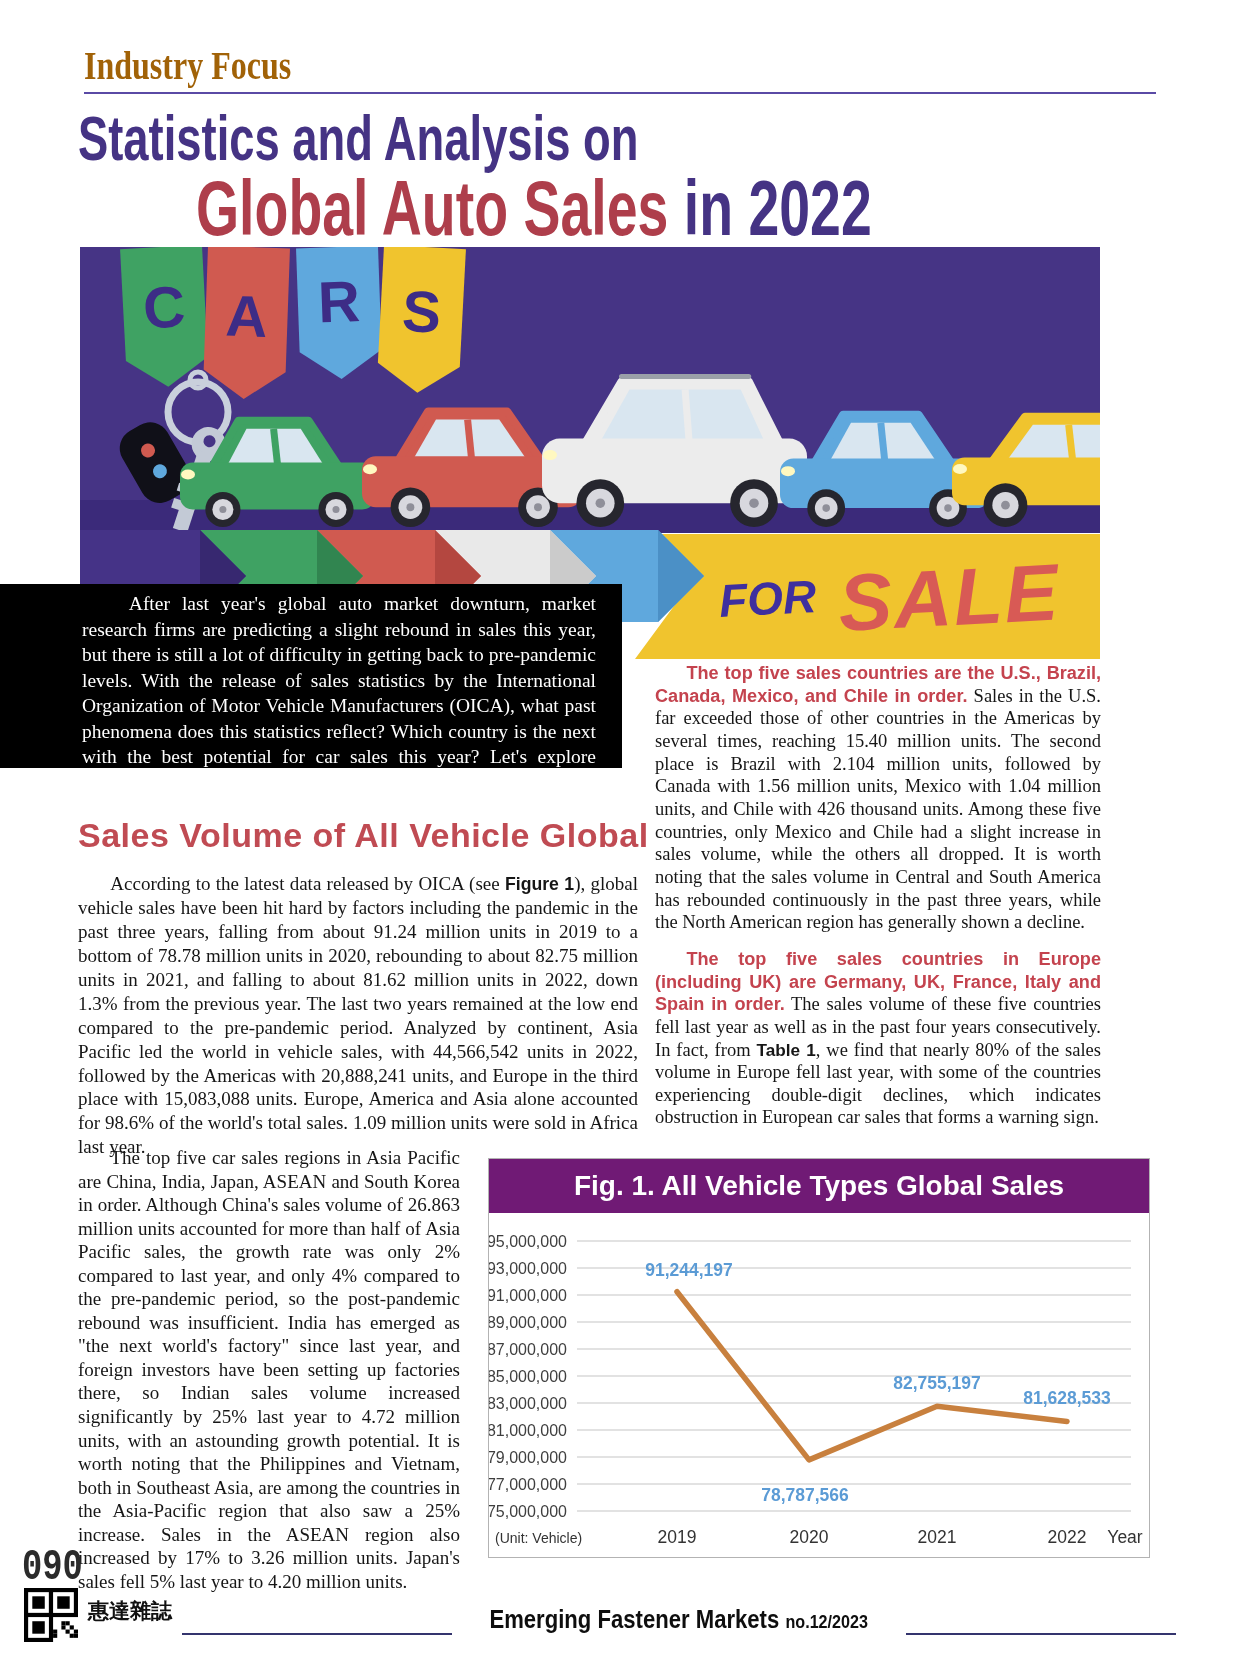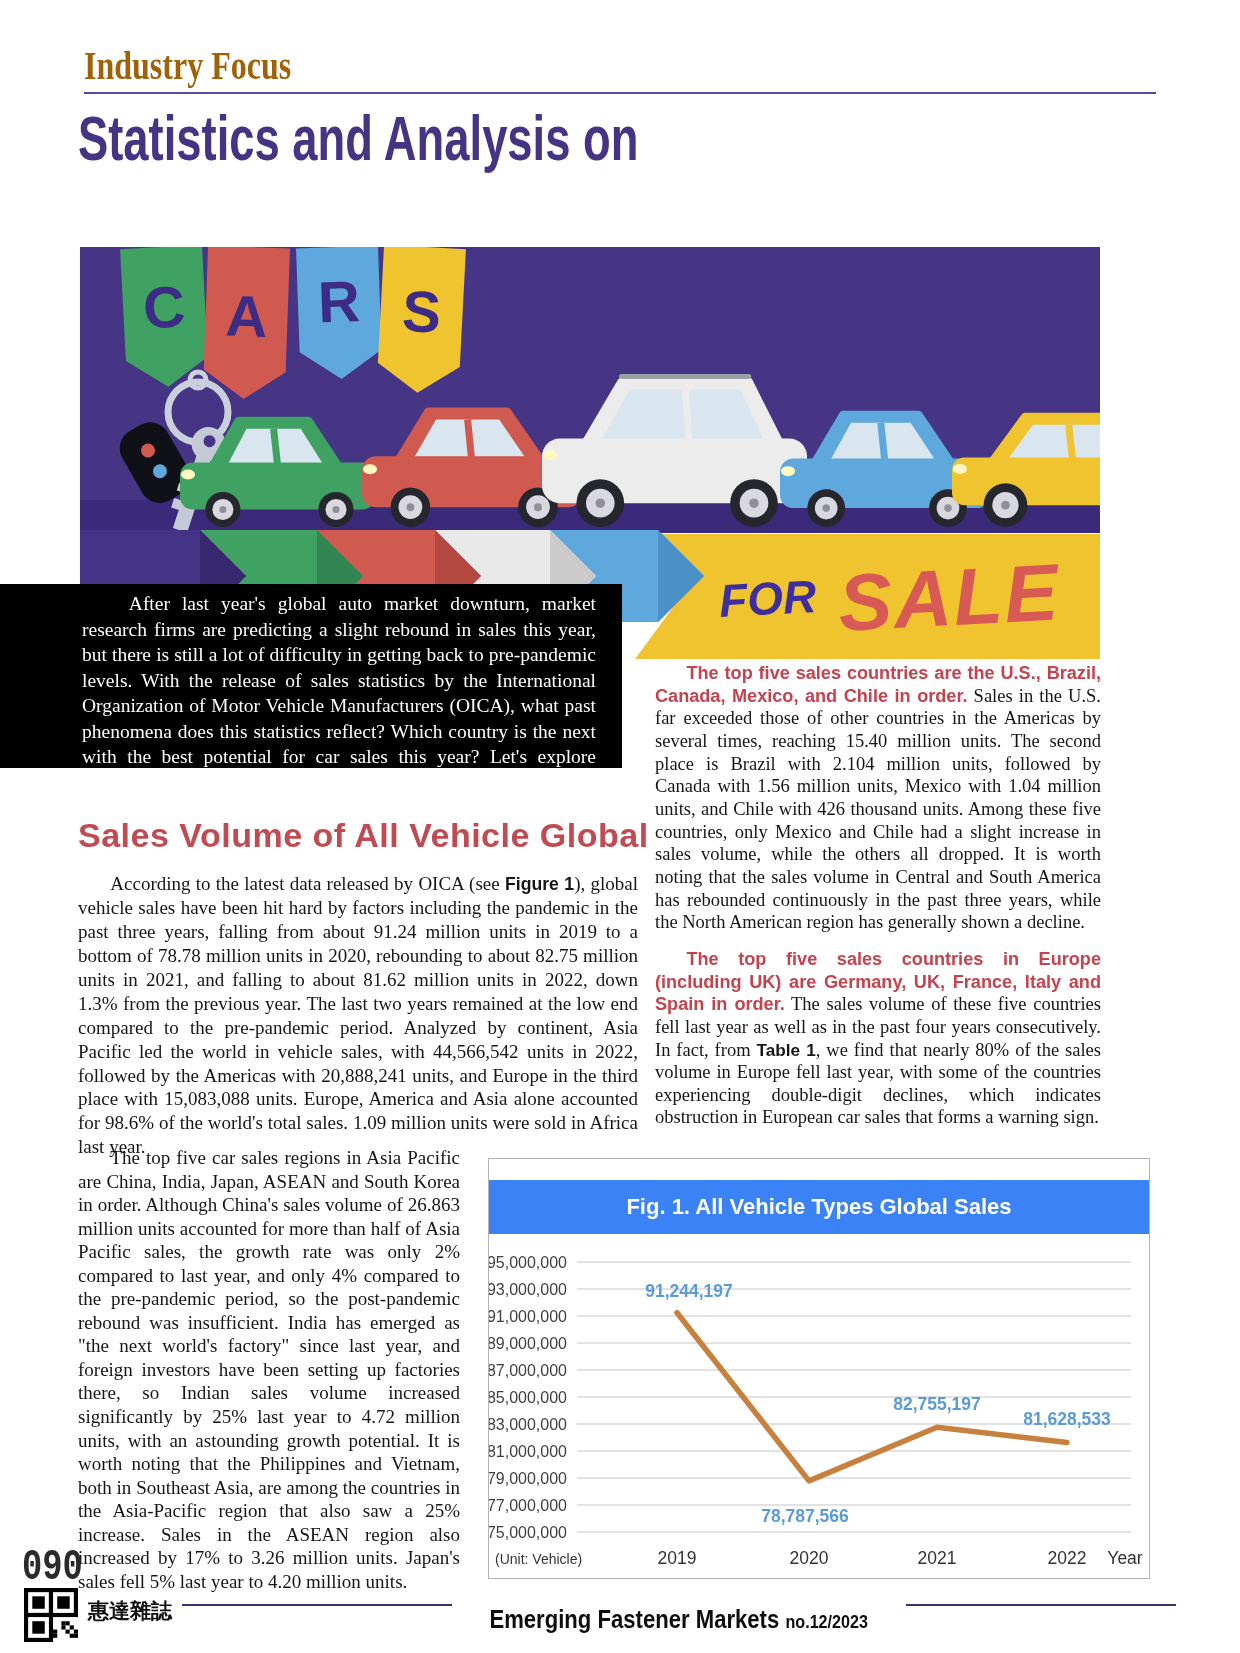--- a/index.html
+++ b/index.html
@@ -45,50 +45,53 @@
   .colB{left:78px;top:1146px;width:382px;}
   .colB .body-p{line-height:1.24;}
   .colC{left:655px;top:662px;width:446px;}
   .colC .body-p{font-size:18.5px;line-height:1.225;margin-bottom:14px;}
   .seg-b{font-family:"Liberation Sans",sans-serif;font-weight:700;font-size:.93em;}
   .seg-r{font-family:"Liberation Sans",sans-serif;font-weight:700;color:#c4434e;font-size:.98em;}
 
   
   .chart{left:488px;top:1158px;width:662px;background:#fff;border:1px solid #b3b3b3;
          box-sizing:border-box;}
-  .chart-header{height:54px;background:#3b82f6;color:#fff;text-align:center;line-height:54px;
-                font-family:"Liberation Sans",sans-serif;font-weight:800;font-size:22px;margin-top:21px;}
+  .chart-header{height:54px;background:#701a75;color:#fff;text-align:center;line-height:54px;
+                font-family:"Liberation Sans",sans-serif;font-weight:800;font-size:28px;}
   .chart-body svg{display:block;width:660px;height:344px;}
 
   
   .pagenum{left:22px;top:1542px;font-family:Liberation Mono, monospace;font-weight:900;
            font-size:45px;color:#2b2b2b;}
   .pagenum span{display:inline-block;transform:scaleX(.75);transform-origin:0 50%;}
   .qr{left:24px;top:1588px;width:54px;height:54px;}
   .mag-zh{left:88px;top:1597px;font-family:Liberation Serif, serif;font-weight:700;
           font-size:21px;color:#111;}
-  .footer-center{left:182px;top:1604px;right:64px;display:flex;align-items:flex-start;gap:4px;}
+  .footer-center{left:182px;top:1604px;right:64px;display:flex;align-items:flex-end;gap:4px;}
   .fline{flex:1;border-top:2px solid #34346d;height:0;}
   .ftext{font-family:"Liberation Sans",sans-serif;font-weight:900;font-size:26px;color:#0e0e0e;
          white-space:nowrap;}
   .ftext .inner{display:inline-block;transform:scaleX(.85);transform-origin:50% 50%;}
   .fissue{font-size:19px;}
 </style>
 </head>
 <body>
 
 <div class="page">
 
   <div class="abs eyebrow nowrap">
     <span>Industry Focus</span>
   </div>
   <div class="abs eyebrow-rule"></div>
 
   <h1 class="abs title1 nowrap">
     <span>Statistics and Analysis on</span>
+  </h1>
+  <h1 class="abs title2 nowrap">
+    <span class="inner"><span class="t-red">Global Auto Sales</span><span class="t-purple"> in 2022</span></span>
   </h1>
 
   <div class="abs hero">
     <svg id="hero-svg" viewBox="0 0 1020 420">
         <rect x="0" y="0" width="1020" height="283" fill="#463485"></rect>
         <rect x="0" y="253" width="1020" height="33" fill="#3b2a7a"></rect>
         <g transform="rotate(-3 81 0)">
           <polygon points="40,0 122,0 122,112 81,140 40,112" fill="#3fa263"></polygon>
           <text x="81" y="80.64" font-size="58" font-family="&quot;Liberation Sans&quot;,sans-serif" text-anchor="middle" font-weight="900" fill="#3d2c86">C</text>
         </g>

